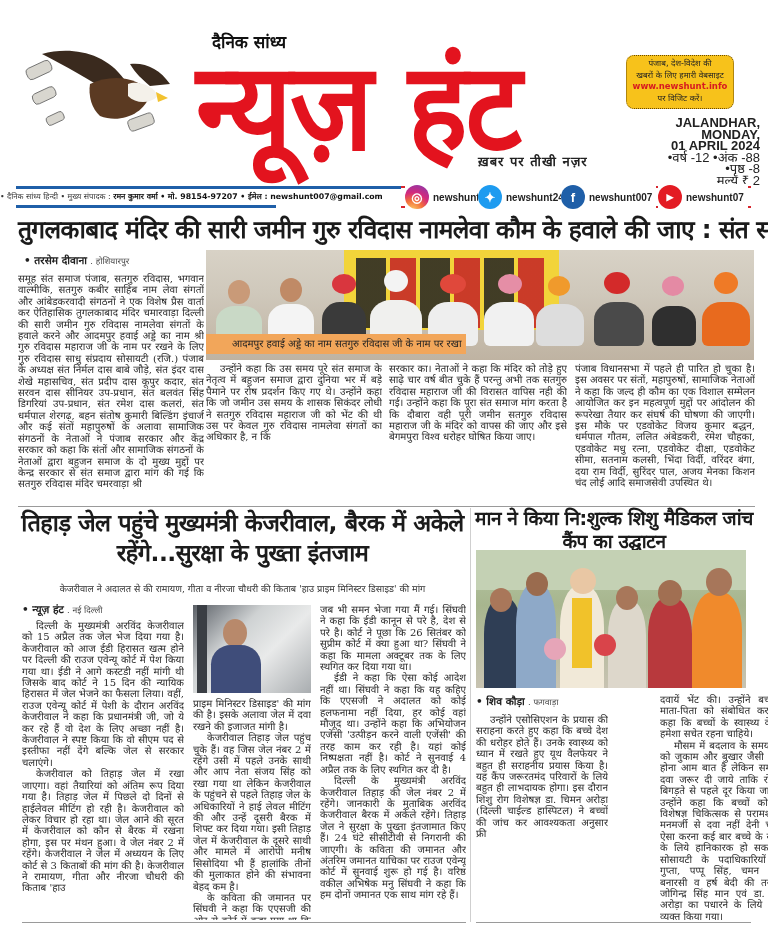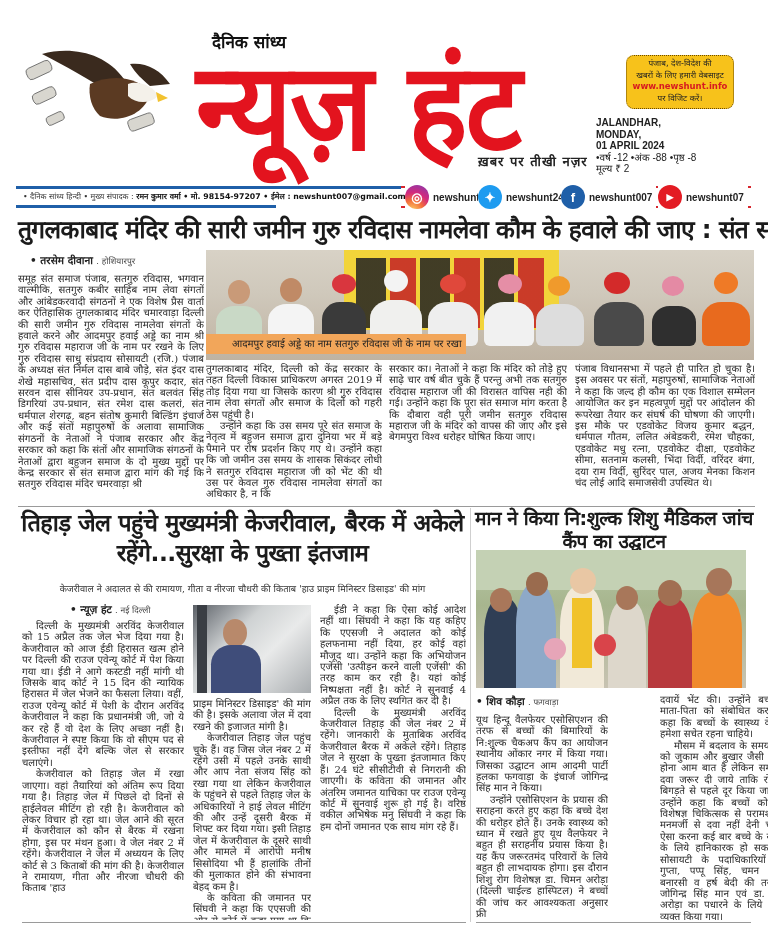--- a/index.html
+++ b/index.html
@@ -10,29 +10,29 @@
 
   
   .eagle { left: 20px; top: 24px; width: 150px; height: 110px; }
   .tagline-top { left: 212px; top: 30px; font-family: "DejaVu Sans", sans-serif; font-size: 17px; font-weight: bold; color: #111; }
   .title-main { left: 196px; top: 42px; font-family: "DejaVu Sans", sans-serif; font-weight: bold; color: #e3131e; font-size: 112px; line-height: 120px; letter-spacing: -2px; white-space: nowrap; transform: scaleY(1.08); transform-origin: top left; }
   .tagline-bottom { left: 478px; top: 152px; font-family: "DejaVu Sans", sans-serif; font-size: 13px; font-weight: bold; color: #222; letter-spacing: 1px; }
 
   .promo-box { left: 626px; top: 55px; width: 108px; height: 54px; background: #f7c21b; border: 1px dotted #6b4a00; border-radius: 8px; text-align: center; font-family: "DejaVu Sans", sans-serif; font-size: 8.2px; line-height: 11.5px; color: #222; padding-top: 2px; }
   .promo-box .url { color: #d71920; font-weight: bold; font-size: 8.5px; }
 
-  .dateline { left: 596px; top: 117px; width: 108px; text-align: left; font-family: "Liberation Sans", sans-serif; font-size: 10px; line-height: 11.5px; color: #222; }
+  .dateline { left: 652px; top: 117px; width: 108px; text-align: right; font-family: "Liberation Sans", sans-serif; font-size: 13px; line-height: 11.5px; color: #222; }
   .dateline .bold { font-weight: bold; }
 
   
   .rule-blue { left: 16px; top: 186px; width: 385px; height: 3px; background: #1f5fa8; }
   .rule-red { left: 401px; top: 186px; width: 350px; height: 2px; background: #d7262e; }
   .rule-blue-2 { left: 16px; top: 205px; width: 260px; height: 3px; background: #1f5fa8; }
   .rule-red-2 { left: 401px; top: 206px; width: 350px; height: 2px; background: #d7262e; }
-  .info-line { left: 23px; top: 191px; font-family: "DejaVu Sans", sans-serif; font-size: 7.8px; color: #333; white-space: nowrap; }
+  .info-line { left: 0; top: 191px; font-family: "DejaVu Sans", sans-serif; font-size: 7.8px; color: #333; white-space: nowrap; }
   .info-line b { color: #111; }
 
   .social { top: 184px; height: 26px; display: flex; align-items: center; gap: 4px; font-family: "Liberation Sans", sans-serif; font-size: 10px; font-weight: bold; color: #222; background: #fff; padding-right: 4px; }
   .social .ico { width: 24px; height: 24px; border-radius: 50%; display: flex; align-items: center; justify-content: center; color: #fff; font-size: 13px; font-weight: bold; }
   .ico.insta { background: radial-gradient(circle at 30% 110%, #fdd36a 0%, #f36f3a 35%, #d3297c 60%, #7f3bb3 100%); }
   .ico.twitter { background: #1d9bf0; }
   .ico.facebook { background: #1f5fa8; }
   .ico.youtube { background: #e31b23; }
 
   
@@ -129,21 +129,21 @@
   <span class="ico facebook">f</span>
   <span>newshunt007</span>
 </div>
 <div class="abs social" style="left:658px;">
   <span class="ico youtube" style="font-size:9px;">▶</span>
   <span>newshunt07</span>
 </div>
 
 <div class="abs headline hl-1">तुगलकाबाद मंदिर की सारी जमीन गुरु रविदास नामलेवा कौम के हवाले की जाए : संत समाज</div>
 
-<div class="abs byline" style="left:30px; top:253px;">
+<div class="abs byline" style="left:24px; top:253px;">
   <b>• तरसेम दीवाना</b>
   <span class="place">. होशियारपुर</span>
 </div>
 
 <div class="abs col" style="left:18px; top:273px; width:186px; height:232px;">
   <p>समूह संत समाज पंजाब, सतगुरु रविदास, भगवान वाल्मीकि, सतगुरु कबीर साहिब नाम लेवा संगतों और आंबेडकरवादी संगठनों ने एक विशेष प्रैस वार्ता कर ऐतिहासिक तुगलकाबाद मंदिर चमारवाड़ा दिल्ली की सारी जमीन गुरु रविदास नामलेवा संगतों के हवाले करने और आदमपुर हवाई अड्डे का नाम श्री गुरु रविदास महाराज जी के नाम पर रखने के लिए गुरु रविदास साधु संप्रदाय सोसायटी (रजि.) पंजाब के अध्यक्ष संत निर्मल दास बाबे जौड़े, संत इंदर दास शेखे महासचिव, संत प्रदीप दास कूपुर कदार, संत सरवन दास सीनियर उप-प्रधान, संत बलवंत सिंह डिगरियां उप-प्रधान, संत रमेश दास कलरां, संत धर्मपाल शेरगढ़, बहन संतोष कुमारी बिल्डिंग इंचार्ज और कई संतों महापुरुषों के अलावा सामाजिक संगठनों के नेताओं ने पंजाब सरकार और केंद्र सरकार को कहा कि संतों और सामाजिक संगठनों के नेताओं द्वारा बहुजन समाज के दो मुख्य मुद्दों पर केन्द्र सरकार से संत समाज द्वारा मांग की गई कि सतगुरु रविदास मंदिर चमरवाड़ा श्री</p>
 </div>
 
 <div class="abs photo photo-1">
   <div class="banner-yellow"></div>
@@ -167,36 +167,35 @@
     <div class="head" style="left:398px;top:-4px;width:26px;height:22px;background:#d32a2a;"></div>
     <div class="person" style="left:446px;width:44px;height:40px;background:#2f2f2f;"></div>
     <div class="head" style="left:456px;top:0px;width:22px;height:20px;background:#e48aa4;"></div>
     <div class="person" style="left:496px;width:48px;height:44px;background:#e86a1e;"></div>
     <div class="head" style="left:508px;top:-4px;width:24px;height:22px;background:#ef7a26;"></div>
   </div>
   <div class="caption-1">आदमपुर हवाई अड्डे का नाम सतगुरु रविदास जी के नाम पर रखा जाए</div>
 </div>
 
 <div class="abs col" style="left:206px; top:363px; width:176px; height:140px;">
-  <p>तुगलकाबाद मंदिर, दिल्ली को केंद्र सरकार के तहत दिल्ली विकास प्राधिकरण अगस्त 2019 में तोड़ दिया गया था जिसके कारण श्री गुरु रविदास नाम लेवा संगतों और समाज के दिलों को गहरी ठेस पहुंची है।</p>
   <p class="ind">उन्होंने कहा कि उस समय पूरे संत समाज के नेतृत्व में बहुजन समाज द्वारा दुनिया भर में बड़े पैमाने पर रोष प्रदर्शन किए गए थे। उन्होंने कहा कि जो जमीन उस समय के शासक सिकंदर लोधी ने सतगुरु रविदास महाराज जी को भेंट की थी उस पर केवल गुरु रविदास नामलेवा संगतों का अधिकार है, न कि</p>
 </div>
 <div class="abs col" style="left:389px; top:363px; width:178px; height:140px;">
   <p>सरकार का। नेताओं ने कहा कि मंदिर को तोड़े हुए साढ़े चार वर्ष बीत चुके हैं परन्तु अभी तक सतगुरु रविदास महाराज जी की विरासत वापिस नही की गई। उन्होंने कहा कि पूरा संत समाज मांग करता है कि दौबारा वही पूरी जमीन सतगुरु रविदास महाराज जी के मंदिर को वापस की जाए और इसे बेगमपुरा विश्व धरोहर घोषित किया जाए।</p>
 </div>
 <div class="abs col" style="left:575px; top:363px; width:180px; height:140px;">
   <p>पंजाब विधानसभा में पहले ही पारित हो चुका है। इस अवसर पर संतों, महापुरुषों, सामाजिक नेताओं ने कहा कि जल्द ही कौम का एक विशाल सम्मेलन आयोजित कर इन महत्वपूर्ण मुद्दों पर आंदोलन की रूपरेखा तैयार कर संघर्ष की घोषणा की जाएगी। इस मौके पर एडवोकेट विजय कुमार बद्धन, धर्मपाल गौतम, ललित अंबेडकरी, रमेश चौहका, एडवोकेट मधु रत्ना, एडवोकेट दीक्षा, एडवोकेट सीमा, सतनाम कलसी, भिंदा विर्दी, वरिंदर बंगा, दया राम विर्दी, सुरिंदर पाल, अजय मेनका किशन चंद लोई आदि समाजसेवी उपस्थित थे।</p>
 </div>
 
 <div class="abs divider" style="left:18px; top:506px; width:737px;"></div>
 
 <div class="abs headline hl-2">तिहाड़ जेल पहुंचे मुख्यमंत्री केजरीवाल, बैरक में अकेले रहेंगे...सुरक्षा के पुख्ता इंतजाम</div>
 <div class="abs sub-2">केजरीवाल ने अदालत से की रामायण, गीता व नीरजा चौधरी की किताब 'हाउ प्राइम मिनिस्टर डिसाइड' की मांग</div>
 
-<div class="abs byline" style="left:22px; top:602px;margin-left:48px;">
+<div class="abs byline" style="left:22px; top:602px;">
   <b>• न्यूज़ हंट</b>
   <span class="place">. नई दिल्ली</span>
 </div>
 
 <div class="abs col" style="left:22px; top:620px; width:162px; height:300px;">
   <p class="ind">दिल्ली के मुख्यमंत्री अरविंद केजरीवाल को 15 अप्रैल तक जेल भेज दिया गया है। केजरीवाल को आज ईडी हिरासत खत्म होने पर दिल्ली की राउज एवेन्यू कोर्ट में पेश किया गया था। ईडी ने आगे कस्टडी नहीं मांगी थी जिसके बाद कोर्ट ने 15 दिन की न्यायिक हिरासत में जेल भेजने का फैसला लिया। वहीं, राउज एवेन्यू कोर्ट में पेशी के दौरान अरविंद केजरीवाल ने कहा कि प्रधानमंत्री जी, जो ये कर रहे हैं वो देश के लिए अच्छा नहीं है। केजरीवाल ने स्पष्ट किया कि वो सीएम पद से इस्तीफा नहीं देंगे बल्कि जेल से सरकार चलाएंगे।</p>
   <p class="ind">केजरीवाल को तिहाड़ जेल में रखा जाएगा। वहां तैयारियां को अंतिम रूप दिया गया है। तिहाड़ जेल में पिछले दो दिनों से हाईलेवल मीटिंग हो रही है। केजरीवाल को लेकर विचार हो रहा था। जेल आने की सूरत में केजरीवाल को कौन से बैरक में रखना होगा, इस पर मंथन हुआ। वे जेल नंबर 2 में रहेंगे। केजरीवाल ने जेल में अध्ययन के लिए कोर्ट से 3 किताबों की मांग की है। केजरीवाल ने रामायण, गीता और नीरजा चौधरी की किताब 'हाउ</p>
 </div>
 
 <div class="abs photo photo-2">
@@ -205,20 +204,21 @@
   <div style="position:absolute;left:4px;top:0;width:10px;height:88px;background:#3a3e44;"></div>
 </div>
 
 <div class="abs col" style="left:193px; top:698px; width:118px; height:222px;">
   <p>प्राइम मिनिस्टर डिसाइड' की मांग की है। इसके अलावा जेल में दवा रखने की इजाजत मांगी है।</p>
   <p class="ind">केजरीवाल तिहाड़ जेल पहुंच चुके हैं। वह जिस जेल नंबर 2 में रहेंगे उसी में पहले उनके साथी और आप नेता संजय सिंह को रखा गया था लेकिन केजरीवाल के पहुंचने से पहले तिहाड़ जेल के अधिकारियों ने हाई लेवल मीटिंग की और उन्हें दूसरी बैरक में शिफ्ट कर दिया गया। इसी तिहाड़ जेल में केजरीवाल के दूसरे साथी और मामले में आरोपी मनीष सिसोदिया भी हैं हालांकि तीनों की मुलाकात होने की संभावना बेहद कम है।</p>
   <p class="ind">के कविता की जमानत पर सिंघवी ने कहा कि एएसजी की ओर से कोर्ट में कहा गया था कि के कविता को समन नहीं किया जाएगा। फिर वे आए और मुझे गिरफ्तार कर लिया। मैंने सहयोग किया।</p>
 </div>
 
 <div class="abs col" style="left:320px; top:604px; width:146px; height:316px;">
+  <p>जब भी समन भेजा गया मैं गई। सिंघवी ने कहा कि ईडी कानून से परे है, देश से परे है। कोर्ट ने पूछा कि 26 सितंबर को सुप्रीम कोर्ट में क्या हुआ था? सिंघवी ने कहा कि मामला अक्टूबर तक के लिए स्थगित कर दिया गया था।</p>
   <p class="ind">ईडी ने कहा कि ऐसा कोई आदेश नहीं था। सिंघवी ने कहा कि यह कहिए कि एएसजी ने अदालत को कोई हलफनामा नहीं दिया, हर कोई वहां मौजूद था। उन्होंने कहा कि अभियोजन एजेंसी 'उत्पीड़न करने वाली एजेंसी' की तरह काम कर रही है। यहां कोई निष्पक्षता नहीं है। कोर्ट ने सुनवाई 4 अप्रैल तक के लिए स्थगित कर दी है।</p>
   <p class="ind">दिल्ली के मुख्यमंत्री अरविंद केजरीवाल तिहाड़ की जेल नंबर 2 में रहेंगे। जानकारी के मुताबिक अरविंद केजरीवाल बैरक में अकेले रहेंगे। तिहाड़ जेल ने सुरक्षा के पुख्ता इंतजामात किए हैं। 24 घंटे सीसीटीवी से निगरानी की जाएगी। के कविता की जमानत और अंतरिम जमानत याचिका पर राउज एवेन्यू कोर्ट में सुनवाई शुरू हो गई है। वरिष्ठ वकील अभिषेक मनु सिंघवी ने कहा कि हम दोनों जमानत एक साथ मांग रहे हैं।</p>
 </div>
 
 <div class="abs divider" style="left:22px; top:922px; width:444px;"></div>
 <div class="vrule" style="left:470px; top:508px; height:414px;"></div>
 
 <div class="abs headline hl-3">मान ने किया नि:शुल्क शिशु मैडिकल जांच कैंप का उद्घाटन</div>
 
 <div class="abs photo photo-3">
@@ -239,21 +239,20 @@
   <div style="position:absolute;left:68px;top:88px;width:22px;height:22px;border-radius:50%;background:#e6a5b8;"></div>
   <div style="position:absolute;left:118px;top:84px;width:22px;height:22px;border-radius:50%;background:#d9444a;"></div>
 </div>
 
 <div class="abs byline" style="left:476px; top:694px;">
   <b>• शिव कौड़ा</b>
   <span class="place">. फगवाड़ा</span>
 </div>
 
 <div class="abs col" style="left:476px; top:714px; width:132px; height:206px;">
-  <p>यूथ हिन्दू वैलफेयर एसोसिएशन की तरफ से बच्चों की बिमारियों के नि:शुल्क चैकअप कैंप का आयोजन स्थानीय ओंकार नगर में किया गया। जिसका उद्घाटन आम आदमी पार्टी हलका फगवाड़ा के इंचार्ज जोगिन्द्र सिंह मान ने किया।</p>
   <p class="ind">उन्होंने एसोसिएशन के प्रयास की सराहना करते हुए कहा कि बच्चे देश की धरोहर होते हैं। उनके स्वास्थ्य को ध्यान में रखते हुए यूथ वैलफेयर ने बहुत ही सराहनीय प्रयास किया है। यह कैंप जरूरतमंद परिवारों के लिये बहुत ही लाभदायक होगा। इस दौरान शिशु रोग विशेषज्ञ डा. चिमन अरोड़ा (दिल्ली चाईल्ड हास्पिटल) ने बच्चों की जांच कर आवश्यकता अनुसार फ्री</p>
 </div>
 <div class="abs col" style="left:617px; top:694px; width:132px; height:226px;margin-left:43px;">
   <p>दवायें भेंट की। उन्होंने बच्चों के माता-पिता को संबोधित करते हुए कहा कि बच्चों के स्वास्थ्य के प्रति हमेशा सचेत रहना चाहिये।</p>
   <p class="ind">मौसम में बदलाव के समय बच्चों को जुकाम और बुखार जैसी बीमारी होना आम बात है लेकिन समय पर दवा जरूर दी जाये ताकि रोग को बिगड़ते से पहले दूर किया जा सके। उन्होंने कहा कि बच्चों को बिना विशेषज्ञ चिकित्सक से परामर्श लिये मनमर्जी से दवा नहीं देनी चाहिये। ऐसा करना कई बार बच्चे के स्वास्थ्य के लिये हानिकारक हो सकता है। सोसायटी के पदाधिकारियों समर गुप्ता, पप्पू सिंह, चमन ठाकुर, बनारसी व हर्ष बेदी की तरफ से जोगिन्द्र सिंह मान एवं डा. चिमन अरोड़ा का पधारने के लिये आभार व्यक्त किया गया।</p>
 </div>
 
 <div class="abs divider" style="left:476px; top:922px; width:275px;"></div>
 
 </body></html>

